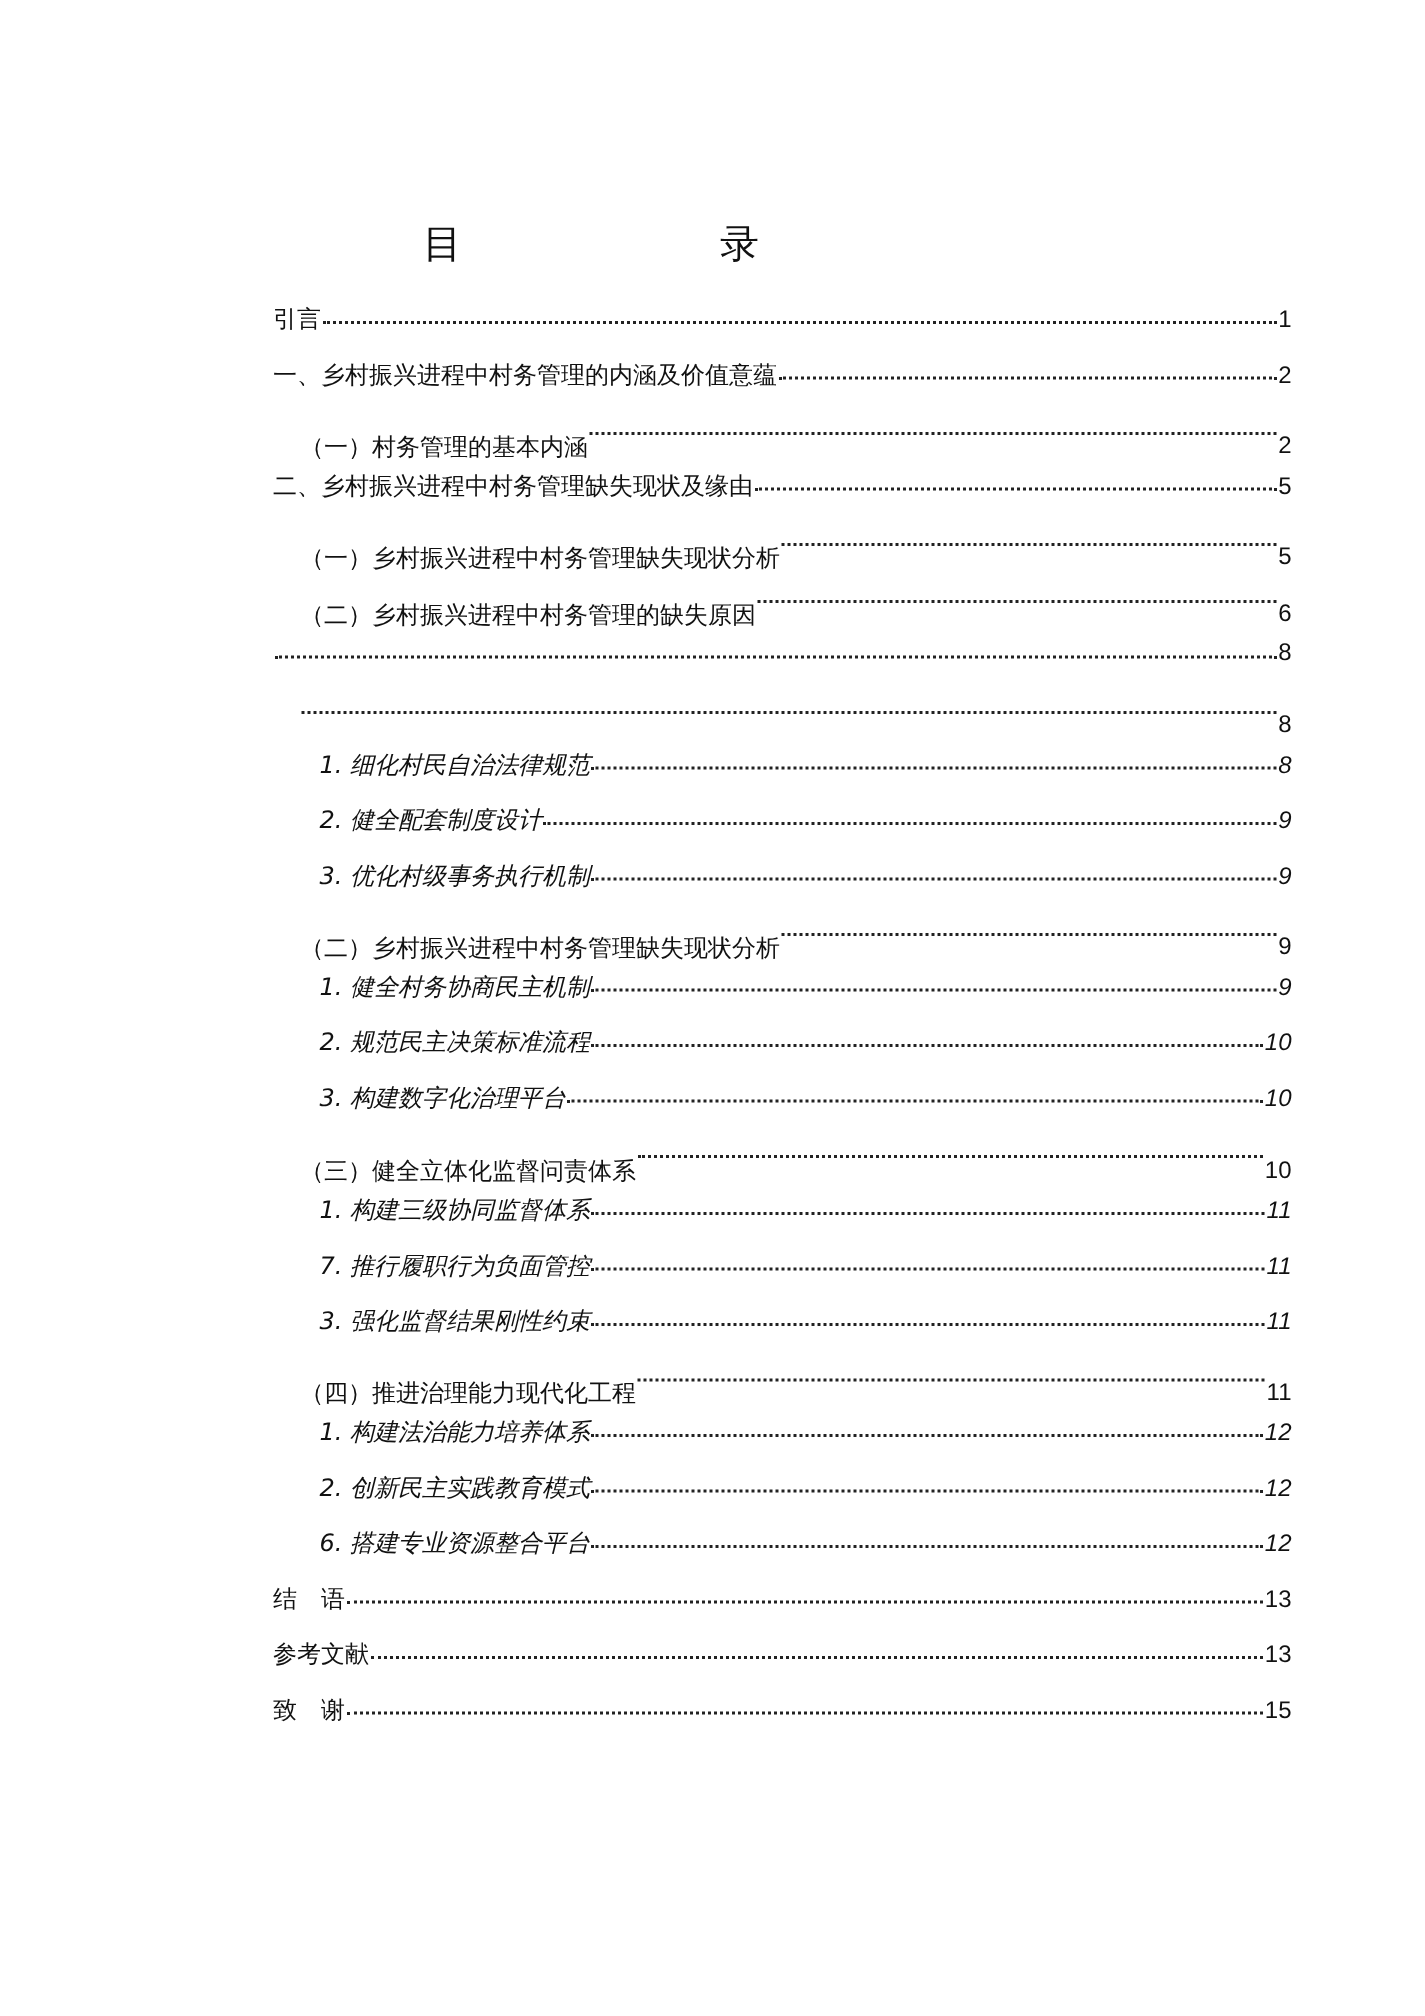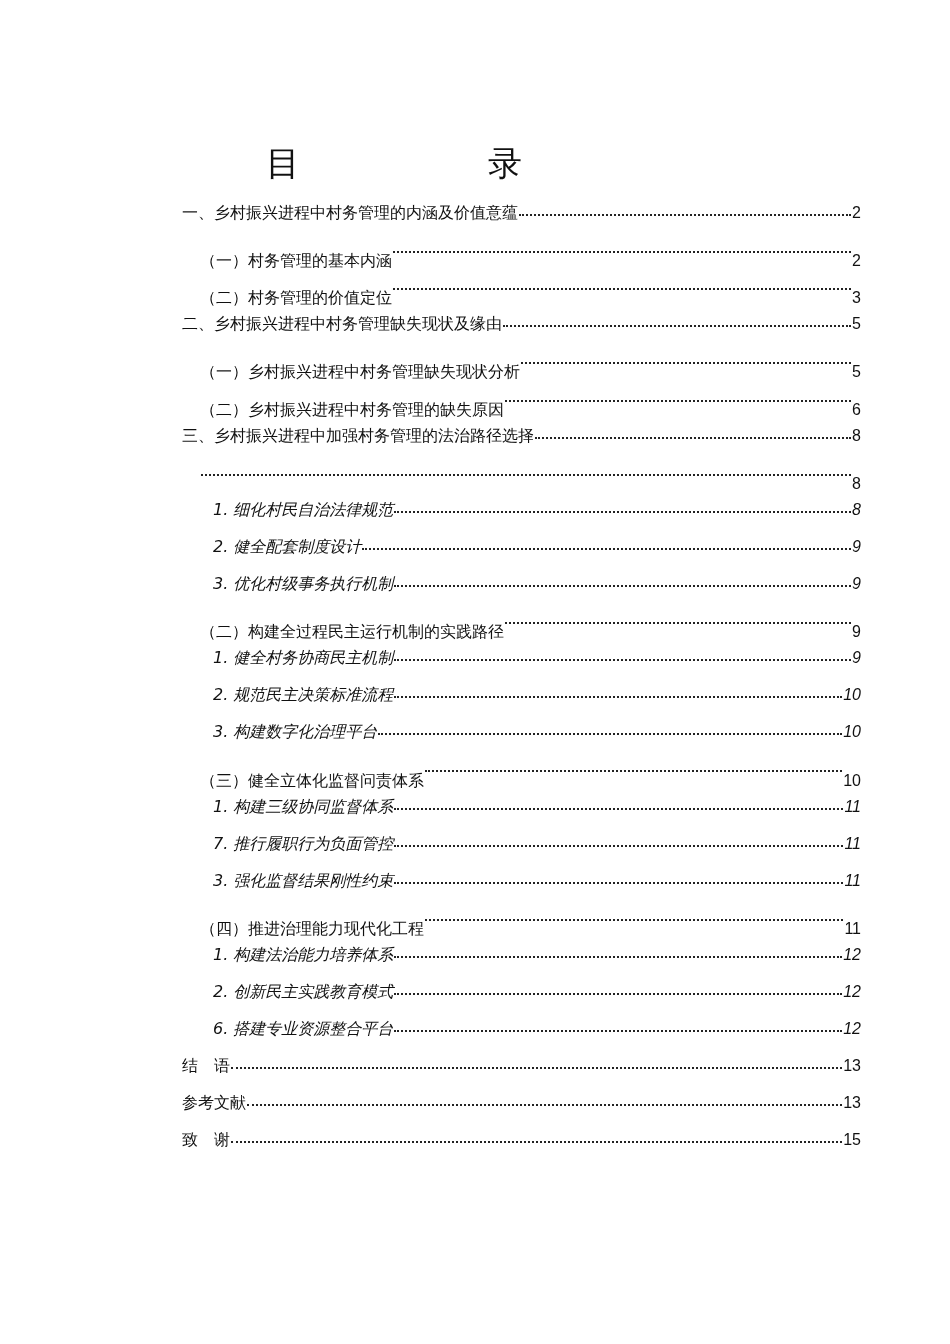--- a/index.html
+++ b/index.html
@@ -1,68 +1,67 @@
 <!DOCTYPE html>
 <html><head>
 <meta charset="utf-8">
 <style>
   html, body { margin: 0; padding: 0; background: #ffffff; }
   body { width: 950px; height: 1344px; position: relative; overflow: hidden;
          font-family: "DejaVu Sans", "Liberation Sans", sans-serif; color: #111; }
   .page-title { position: absolute; top: 146px; left: 0; width: 788px; text-align: center;
-                font-size: 34px; letter-spacing: 40px; text-indent: 40px; line-height: 34px; }
+                font-size: 26px; letter-spacing: 40px; text-indent: 40px; line-height: 34px; }
   .toc { position: absolute; top: 200px; left: 182px; width: 679px; }
   .toc-row { display: flex; align-items: baseline; height: 37.1px; line-height: 26px;
              font-size: 16px; white-space: nowrap; }
   .toc-row.l1 { padding-left: 0; }
   .toc-row.l2 { padding-left: 18px; align-items: flex-end; }
   .toc-row.l3 { padding-left: 31px; font-style: italic; }
   .toc-label { flex: 0 0 auto; }
   .toc-leader { flex: 1 1 auto; overflow: hidden; margin: 0 1px; position: relative; top: -4px;
                 border-bottom: 2px dotted #222; height: 1px; align-self: center; }
   .toc-page { flex: 0 0 auto; font-family: "Liberation Sans", sans-serif; font-size: 16px; }
 </style>
 </head>
 <body>
 
 <div class="page-title">目　　录</div>
 
 <div class="toc">
   <div class="toc-row l1">
+      <span class="toc-label">引言</span>
+      <span class="toc-leader"></span>
+      <span class="toc-page">1</span>
+    </div>
+  <div class="toc-row l1">
       <span class="toc-label">一、乡村振兴进程中村务管理的内涵及价值意蕴</span>
       <span class="toc-leader"></span>
       <span class="toc-page">2</span>
     </div>
   <div class="toc-row l2">
       <span class="toc-label">（一）村务管理的基本内涵</span>
       <span class="toc-leader"></span>
       <span class="toc-page">2</span>
-    </div>
-  <div class="toc-row l2">
-      <span class="toc-label">（二）村务管理的价值定位</span>
-      <span class="toc-leader"></span>
-      <span class="toc-page">3</span>
     </div>
   <div class="toc-row l1">
       <span class="toc-label">二、乡村振兴进程中村务管理缺失现状及缘由</span>
       <span class="toc-leader"></span>
       <span class="toc-page">5</span>
     </div>
   <div class="toc-row l2">
       <span class="toc-label">（一）乡村振兴进程中村务管理缺失现状分析</span>
       <span class="toc-leader"></span>
       <span class="toc-page">5</span>
     </div>
   <div class="toc-row l2">
       <span class="toc-label">（二）乡村振兴进程中村务管理的缺失原因</span>
       <span class="toc-leader"></span>
       <span class="toc-page">6</span>
     </div>
   <div class="toc-row l1">
-      <span class="toc-label">三、乡村振兴进程中加强村务管理的法治路径选择</span>
       <span class="toc-leader"></span>
       <span class="toc-page">8</span>
     </div>
   <div class="toc-row l2">
       <span class="toc-leader"></span>
       <span class="toc-page">8</span>
     </div>
   <div class="toc-row l3">
       <span class="toc-label">1. 细化村民自治法律规范</span>
       <span class="toc-leader"></span>
@@ -72,21 +71,21 @@
       <span class="toc-label">2. 健全配套制度设计</span>
       <span class="toc-leader"></span>
       <span class="toc-page">9</span>
     </div>
   <div class="toc-row l3">
       <span class="toc-label">3. 优化村级事务执行机制</span>
       <span class="toc-leader"></span>
       <span class="toc-page">9</span>
     </div>
   <div class="toc-row l2">
-      <span class="toc-label">（二）构建全过程民主运行机制的实践路径</span>
+      <span class="toc-label">（二）乡村振兴进程中村务管理缺失现状分析</span>
       <span class="toc-leader"></span>
       <span class="toc-page">9</span>
     </div>
   <div class="toc-row l3">
       <span class="toc-label">1. 健全村务协商民主机制</span>
       <span class="toc-leader"></span>
       <span class="toc-page">9</span>
     </div>
   <div class="toc-row l3">
       <span class="toc-label">2. 规范民主决策标准流程</span>

